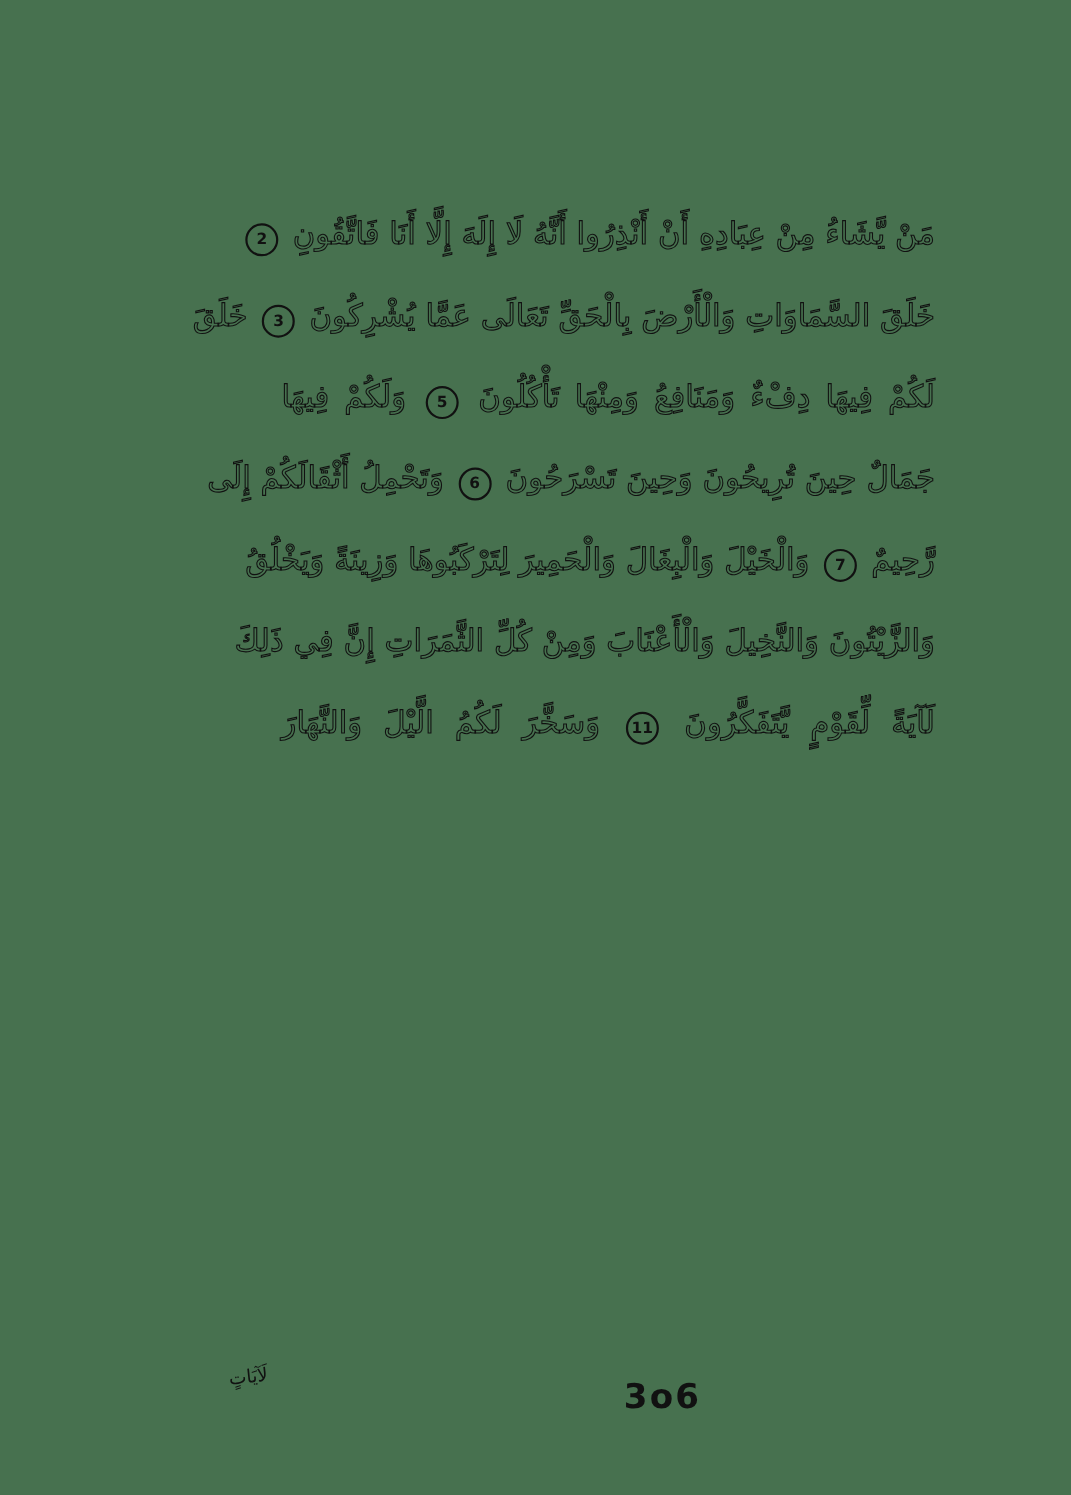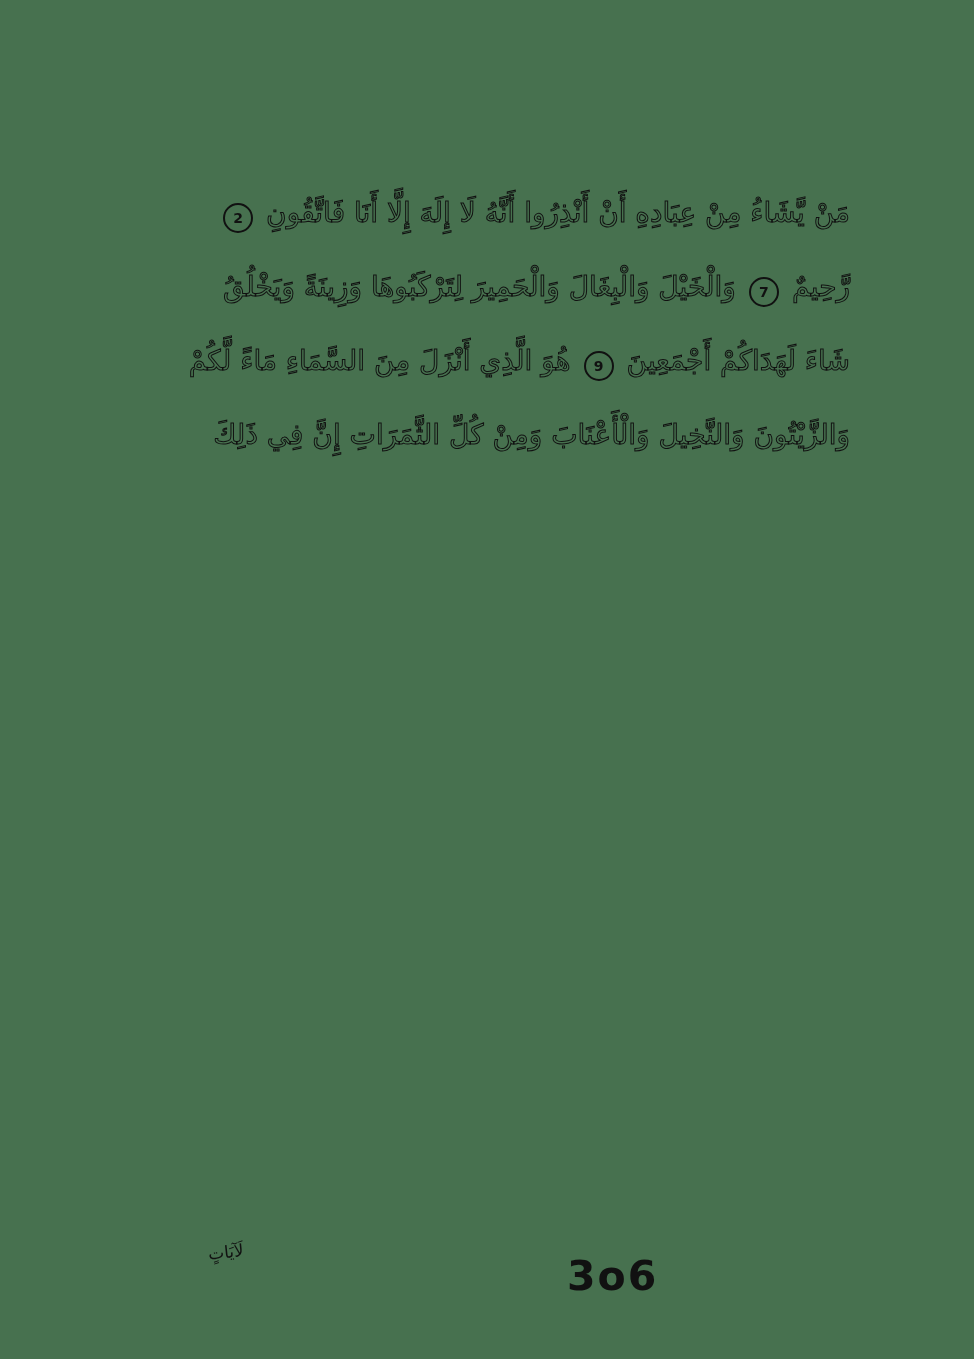--- a/index.html
+++ b/index.html
@@ -63,37 +63,40 @@
     position: absolute;
     left: 78px; top: 1242px;
     font-size: 17px;
     color: var(--ink);
     transform: rotate(-6deg);
     direction: rtl;
   }
   .page-number {
     position: absolute;
     left: 437px; top: 1252px;
-    font-size: 41px;
+    font-size: 31px;
     font-weight: bold;
     color: var(--ink);
     letter-spacing: 2px;
     direction: ltr;
     font-family: "DejaVu Sans", sans-serif;
   }
 </style>
 </head>
 <body>
 
 <div class="page">
 
   <main class="text-block" id="lines-container">
       <div class="line"><span class="ayah-text">مَنْ يَّشَاءُ مِنْ عِبَادِهِ أَنْ أَنْذِرُوا أَنَّهُ لَا إِلَهَ إِلَّا أَنَا فَاتَّقُونِ</span> <span class="ayah-mark">2</span> </div>
+      <div class="line"><span class="ayah-text">خَلَقَ السَّمَاوَاتِ وَالْأَرْضَ بِالْحَقِّ تَعَالَى عَمَّا يُشْرِكُونَ</span> <span class="ayah-mark">3</span> <span class="ayah-text">خَلَقَ</span> </div>
+      <div class="line"><span class="ayah-text">لَكُمْ فِيهَا دِفْءٌ وَمَنَافِعُ وَمِنْهَا تَأْكُلُونَ</span> <span class="ayah-mark">5</span> <span class="ayah-text">وَلَكُمْ فِيهَا</span> </div>
+      <div class="line"><span class="ayah-text">جَمَالٌ حِينَ تُرِيحُونَ وَحِينَ تَسْرَحُونَ</span> <span class="ayah-mark">6</span> <span class="ayah-text">وَتَحْمِلُ أَثْقَالَكُمْ إِلَى</span> </div>
       <div class="line"><span class="ayah-text">رَّحِيمٌ</span> <span class="ayah-mark">7</span> <span class="ayah-text">وَالْخَيْلَ وَالْبِغَالَ وَالْحَمِيرَ لِتَرْكَبُوهَا وَزِينَةً وَيَخْلُقُ</span> </div>
-      <div class="line"><span class="ayah-text">شَاءَ لَهَدَاكُمْ أَجْمَعِينَ</span> <span class="ayah-mark">9</span> <span class="ayah-text">هُوَ الَّذِي أَنْزَلَ مِنَ السَّمَاءِ مَاءً لَّكُمْ</span> </div>
       <div class="line"><span class="ayah-text">وَالزَّيْتُونَ وَالنَّخِيلَ وَالْأَعْنَابَ وَمِنْ كُلِّ الثَّمَرَاتِ إِنَّ فِي ذَلِكَ</span> </div>
+      <div class="line"><span class="ayah-text">لَآيَةً لِّقَوْمٍ يَّتَفَكَّرُونَ</span> <span class="ayah-mark">11</span> <span class="ayah-text">وَسَخَّرَ لَكُمُ الَّيْلَ وَالنَّهَارَ</span> </div>
     </main>
 
   <span class="catchword">لَآيَاتٍ</span>
 
   <span class="page-number">3o6</span>
 
 </div>
 
 </body></html>

